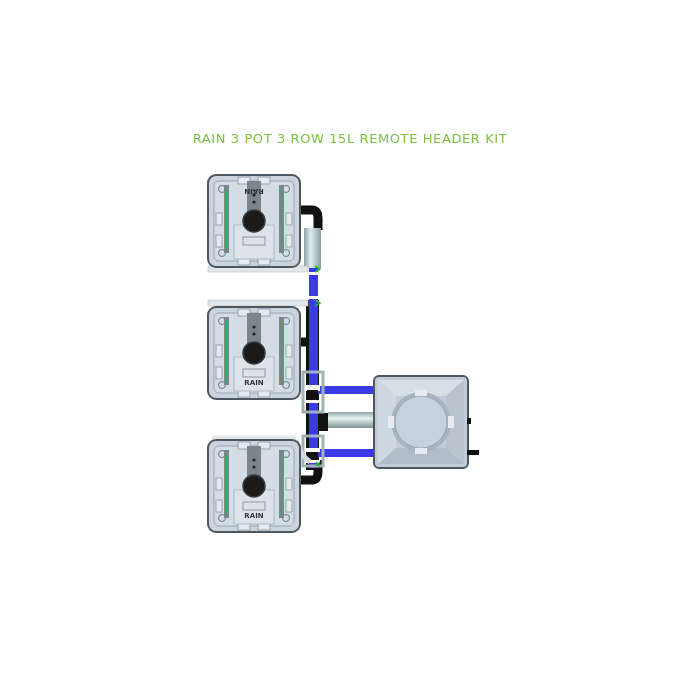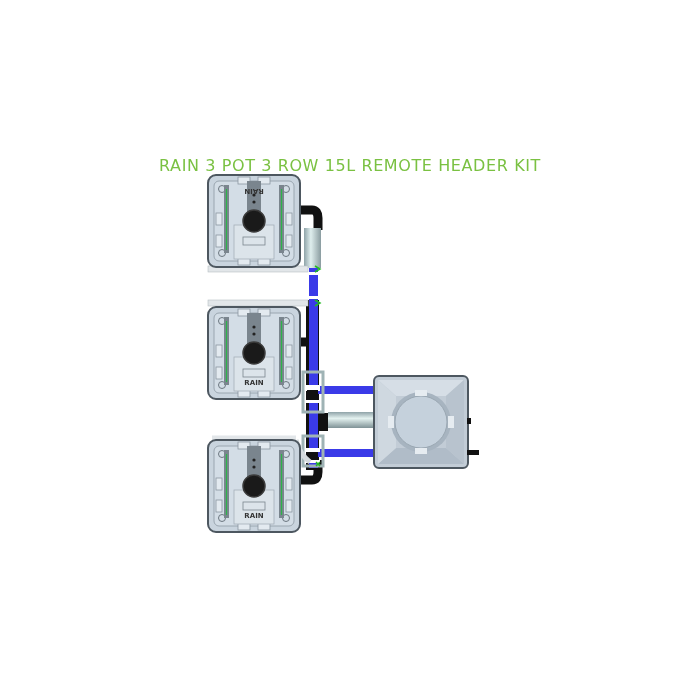--- a/index.html
+++ b/index.html
@@ -1,17 +1,17 @@
 <!DOCTYPE html>
 <html><head>
 <meta charset="utf-8">
 <style>
   html, body { margin:0; padding:0; background:#ffffff; }
   body { width:700px; height:700px; position:relative; overflow:hidden; font-family:"DejaVu Sans", sans-serif; }
-  .title { position:absolute; left:0; width:700px; top:156px; text-align:center; font-family:"DejaVu Sans", sans-serif; font-size:16px; letter-spacing:0.6px; color:#7ac142; }
+  .title { position:absolute; left:0; width:700px; top:131px; text-align:center; font-family:"DejaVu Sans", sans-serif; font-size:13px; letter-spacing:0.6px; color:#7ac142; }
   svg.diagram { position:absolute; left:0; top:0; }
 </style>
 </head>
 <body>
 
 <div class="title">RAIN 3 POT 3 ROW 15L REMOTE HEADER KIT</div>
 
 <svg class="diagram" width="700" height="700" viewBox="0 0 700 700">
   <defs>
     <linearGradient id="pipeGrad" x1="0" y1="0" x2="1" y2="0">

